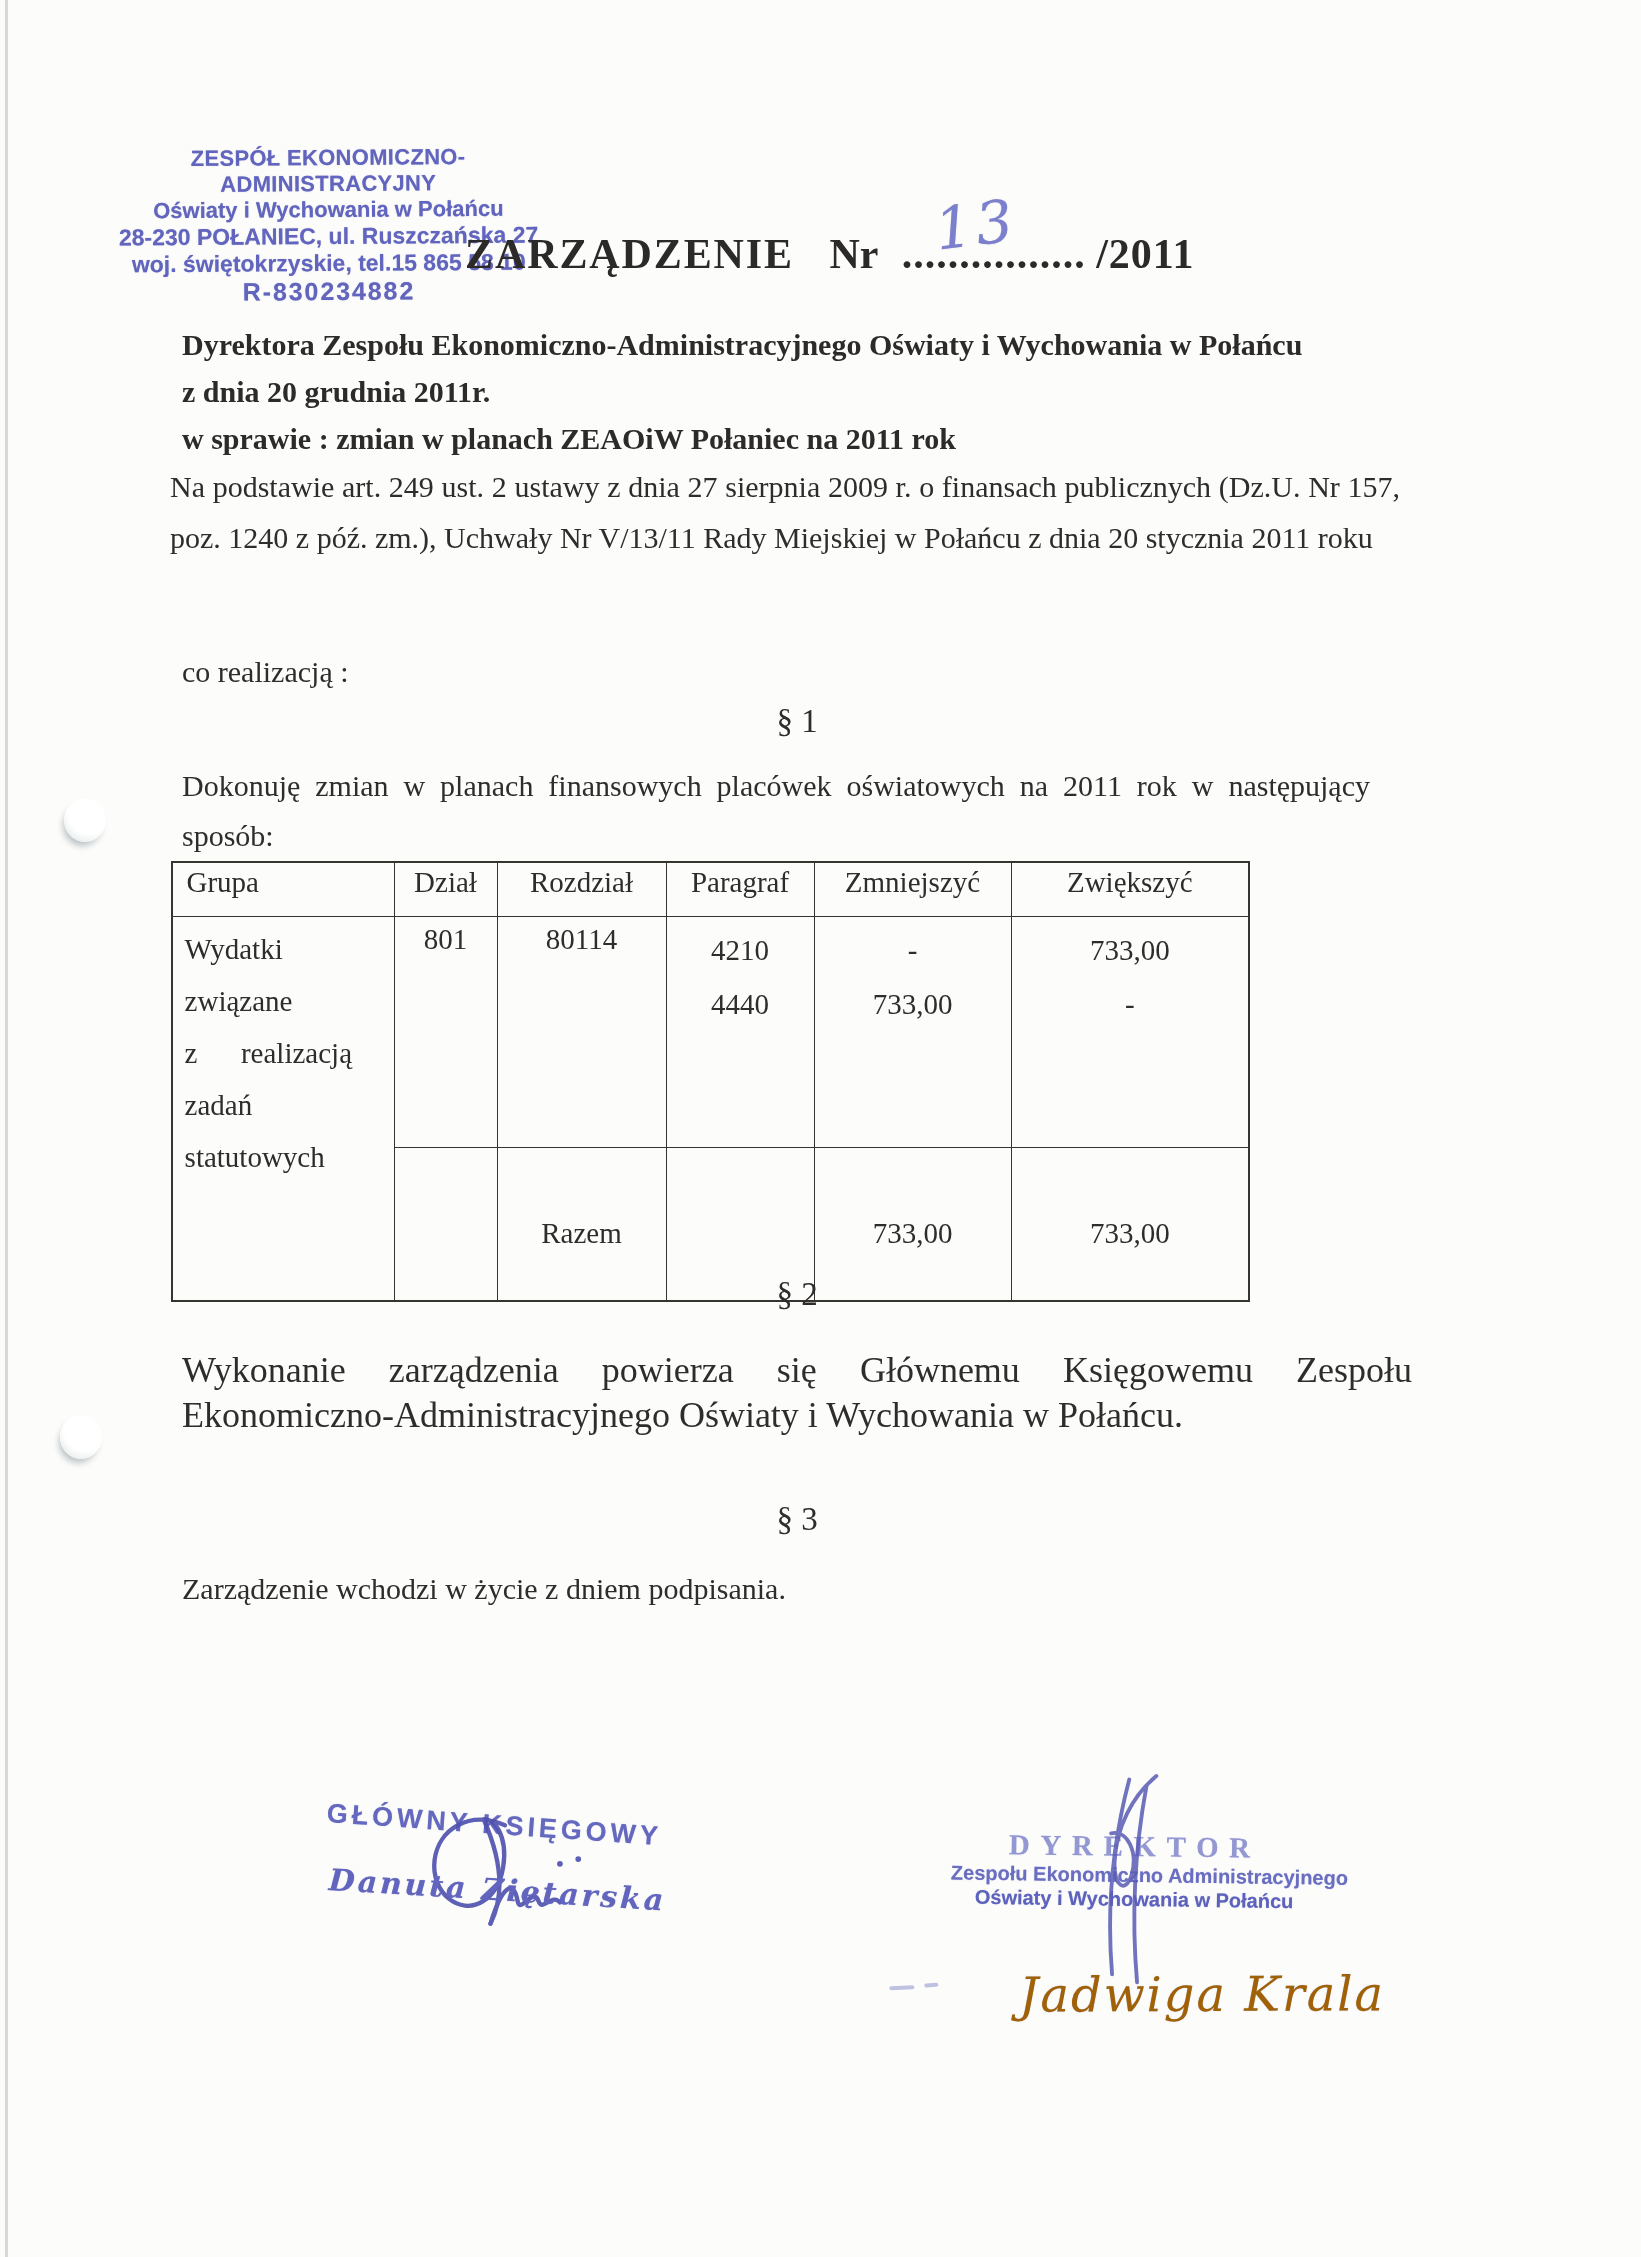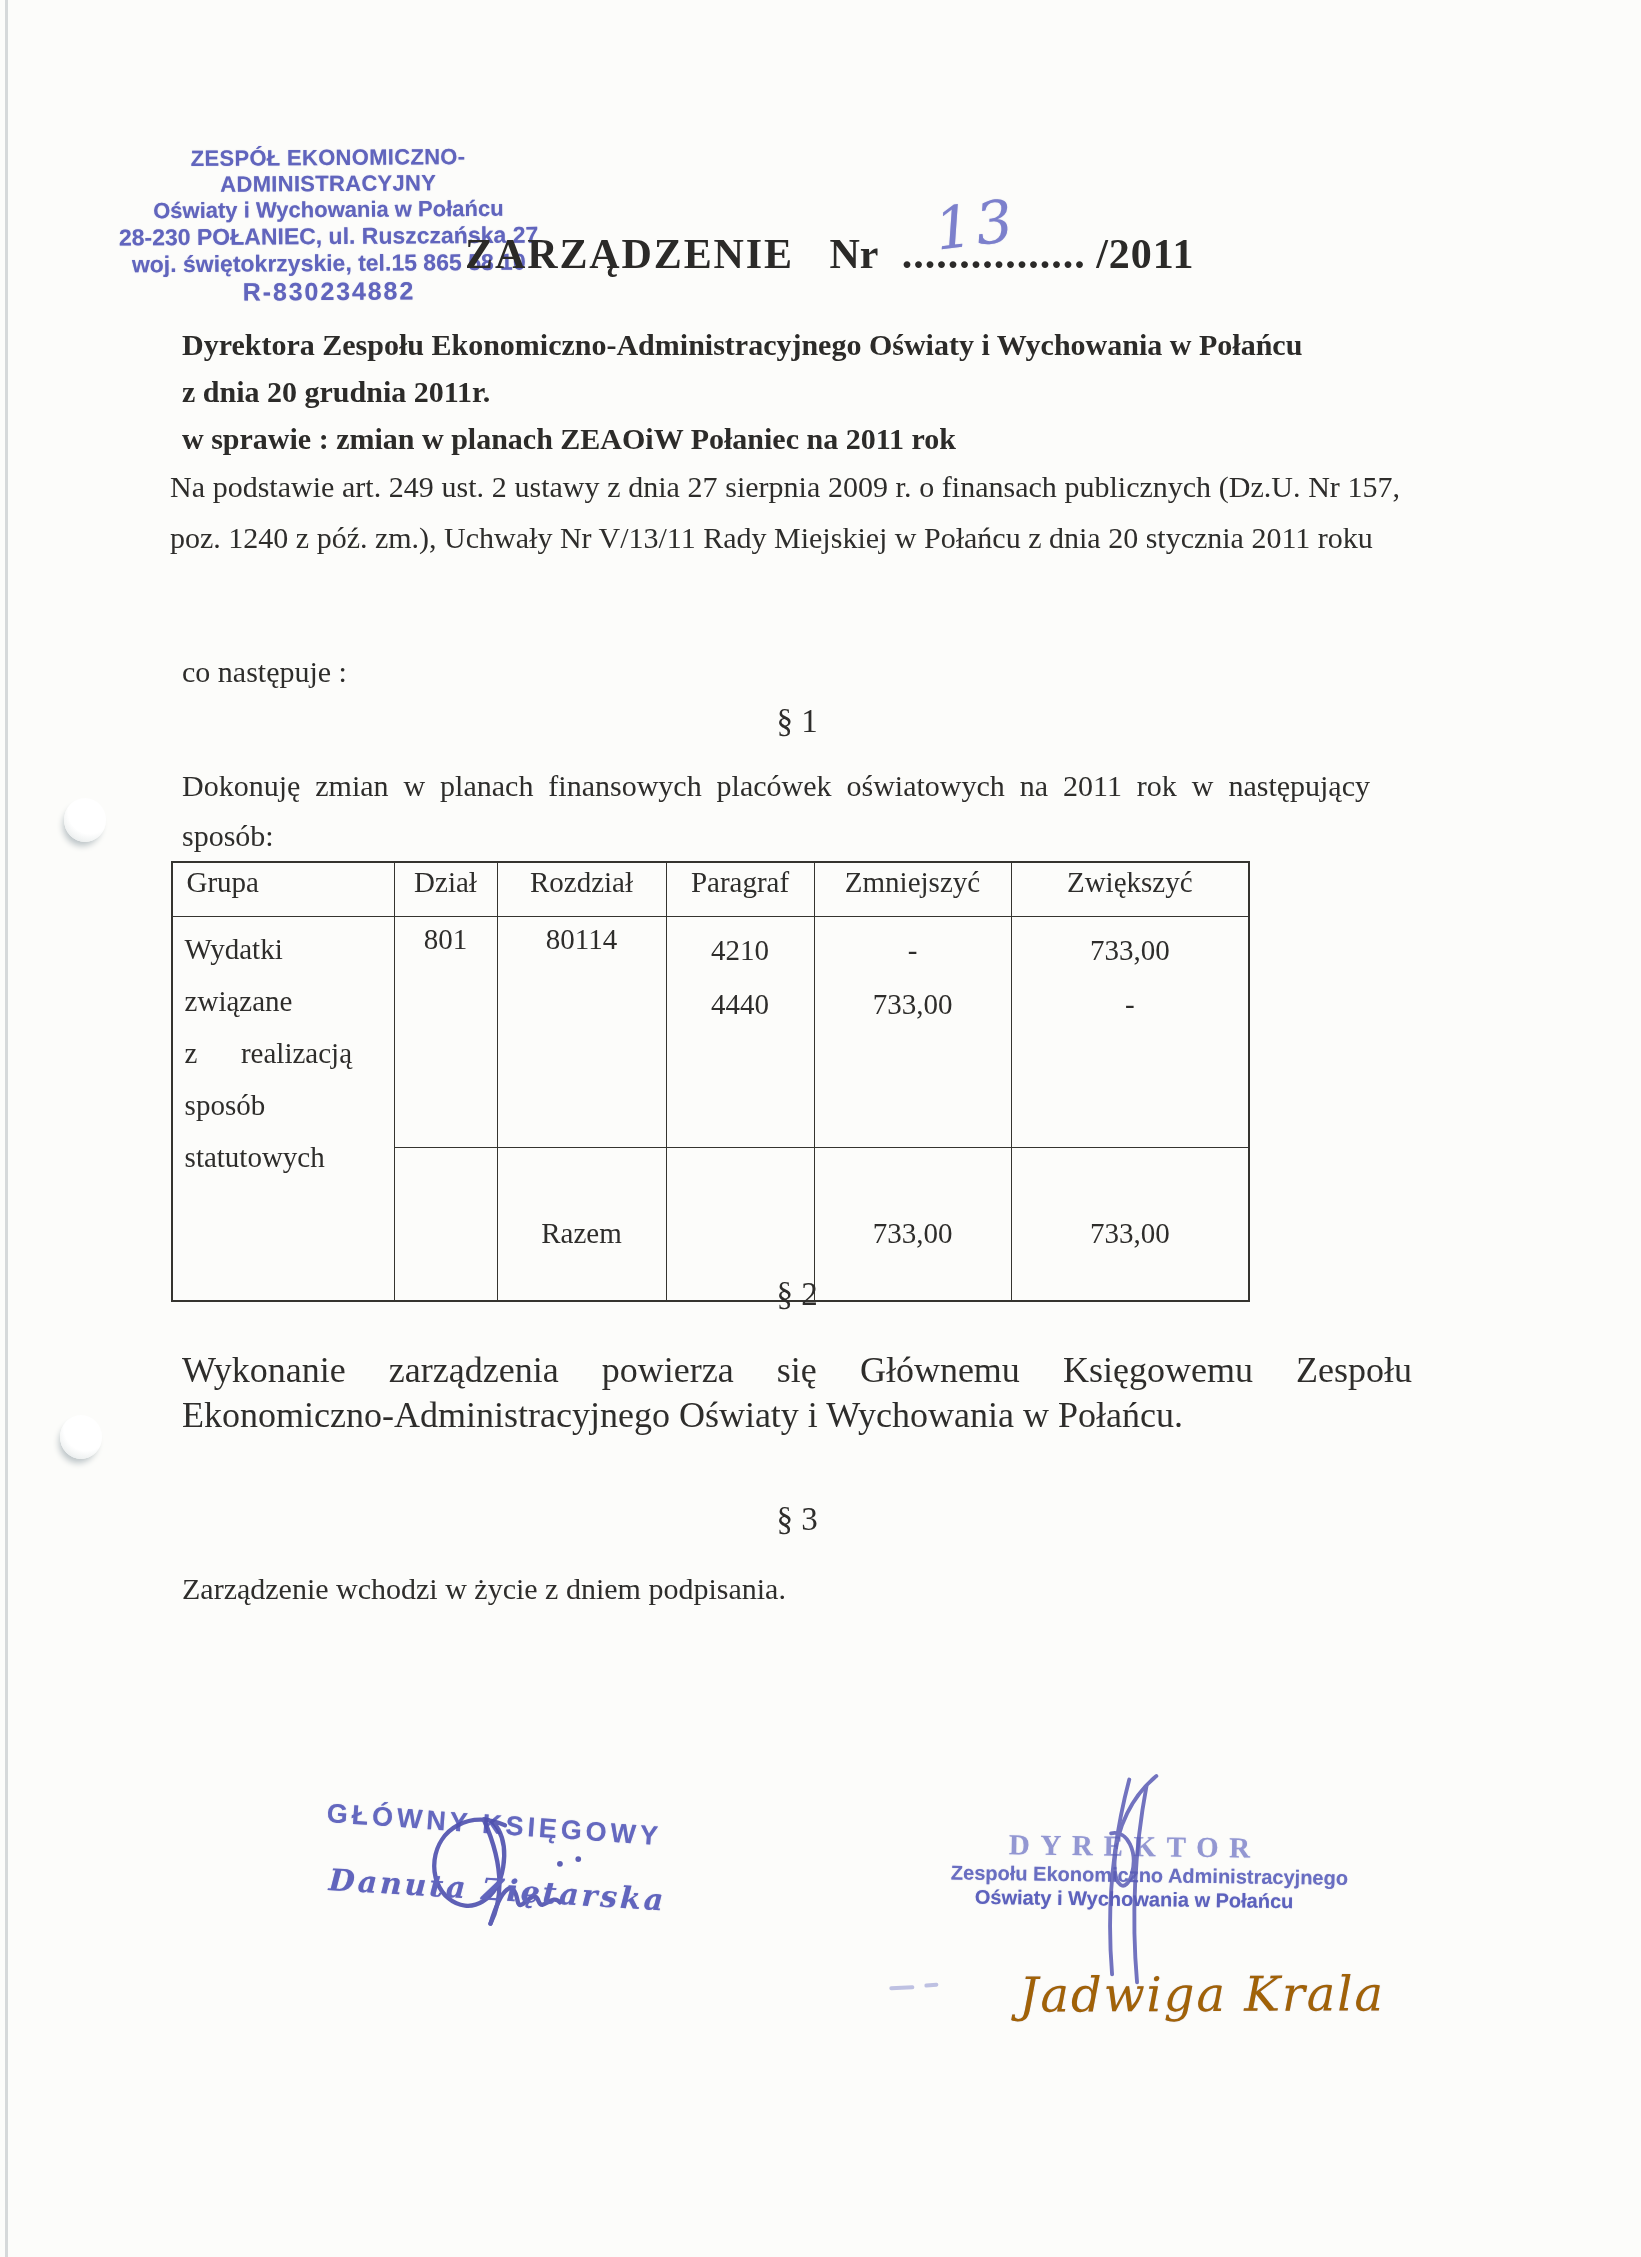--- a/index.html
+++ b/index.html
@@ -165,21 +165,21 @@
   </div>
 
   <div class="issuer">
     <div>Dyrektora Zespołu Ekonomiczno-Administracyjnego Oświaty i Wychowania w Połańcu</div>
     <div>z dnia 20 grudnia 2011r.</div>
     <div>w sprawie : zmian w planach ZEAOiW Połaniec na 2011 rok</div>
   </div>
 
   <div class="legal">Na podstawie art. 249 ust. 2 ustawy z dnia 27 sierpnia 2009 r. o finansach publicznych (Dz.U. Nr 157, poz. 1240 z póź. zm.), Uchwały Nr V/13/11 Rady Miejskiej w Połańcu z dnia 20 stycznia 2011 roku</div>
 
-  <div class="follows">co następuje :</div>
+  <div class="follows">co realizacją :</div>
 
   <div class="sec-mark sec1-mark">§ 1</div>
   <div class="sec1-body">Dokonuję zmian w planach finansowych placówek oświatowych na 2011 rok w następujący sposób:</div>
 
   <table class="fin-table">
     <colgroup>
       <col style="width:222px">
         <col style="width:103px">
         <col style="width:169px">
       <col style="width:148px">
@@ -193,21 +193,21 @@
       <th>Rozdział</th>
       <th>Paragraf</th>
       <th>Zmniejszyć</th>
       <th>Zwiększyć</th>
     </tr>
     <tr class="brow">
       <td class="grupa-cell" rowspan="2">
         <div>Wydatki</div>
         <div>związane</div>
         <div>z      realizacją</div>
-        <div>sposób</div>
+        <div>zadań</div>
         <div>statutowych</div>
       </td>
       <td class="num-top">801</td>
       <td class="num-top">80114</td>
       <td class="cell-stack">
         <div>4210</div>
         <div>4440</div>
       </td>
       <td class="cell-stack">
         <div>-</div>

